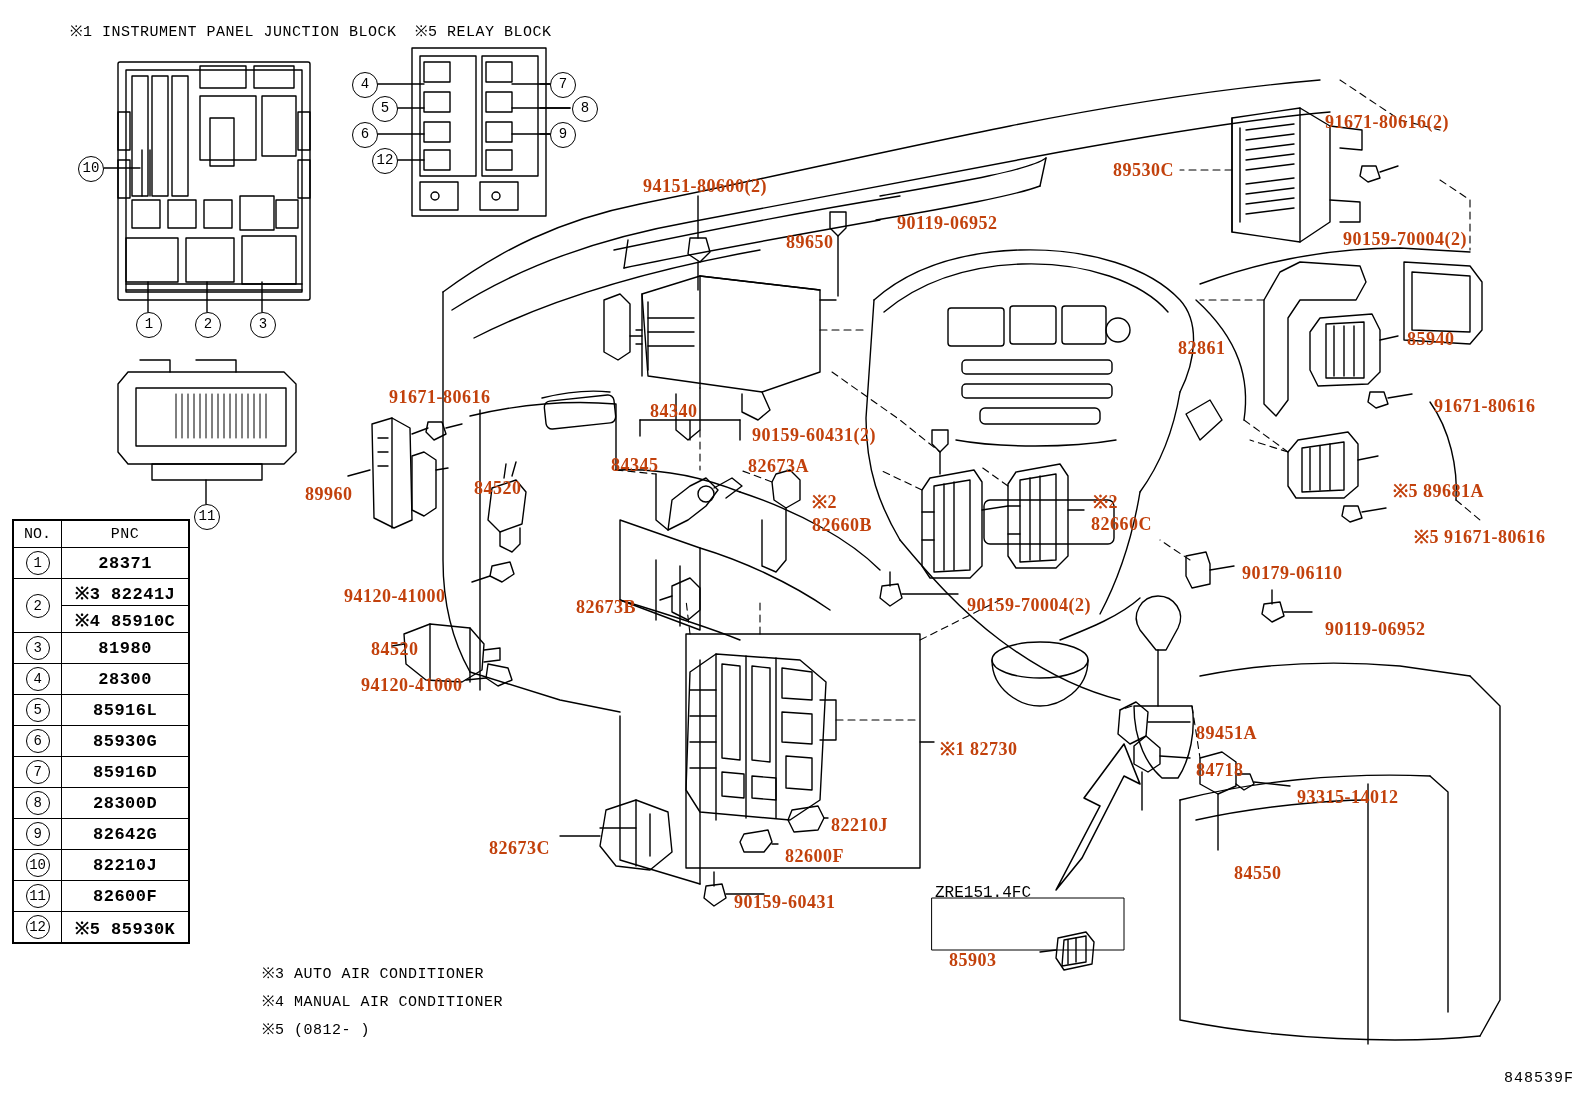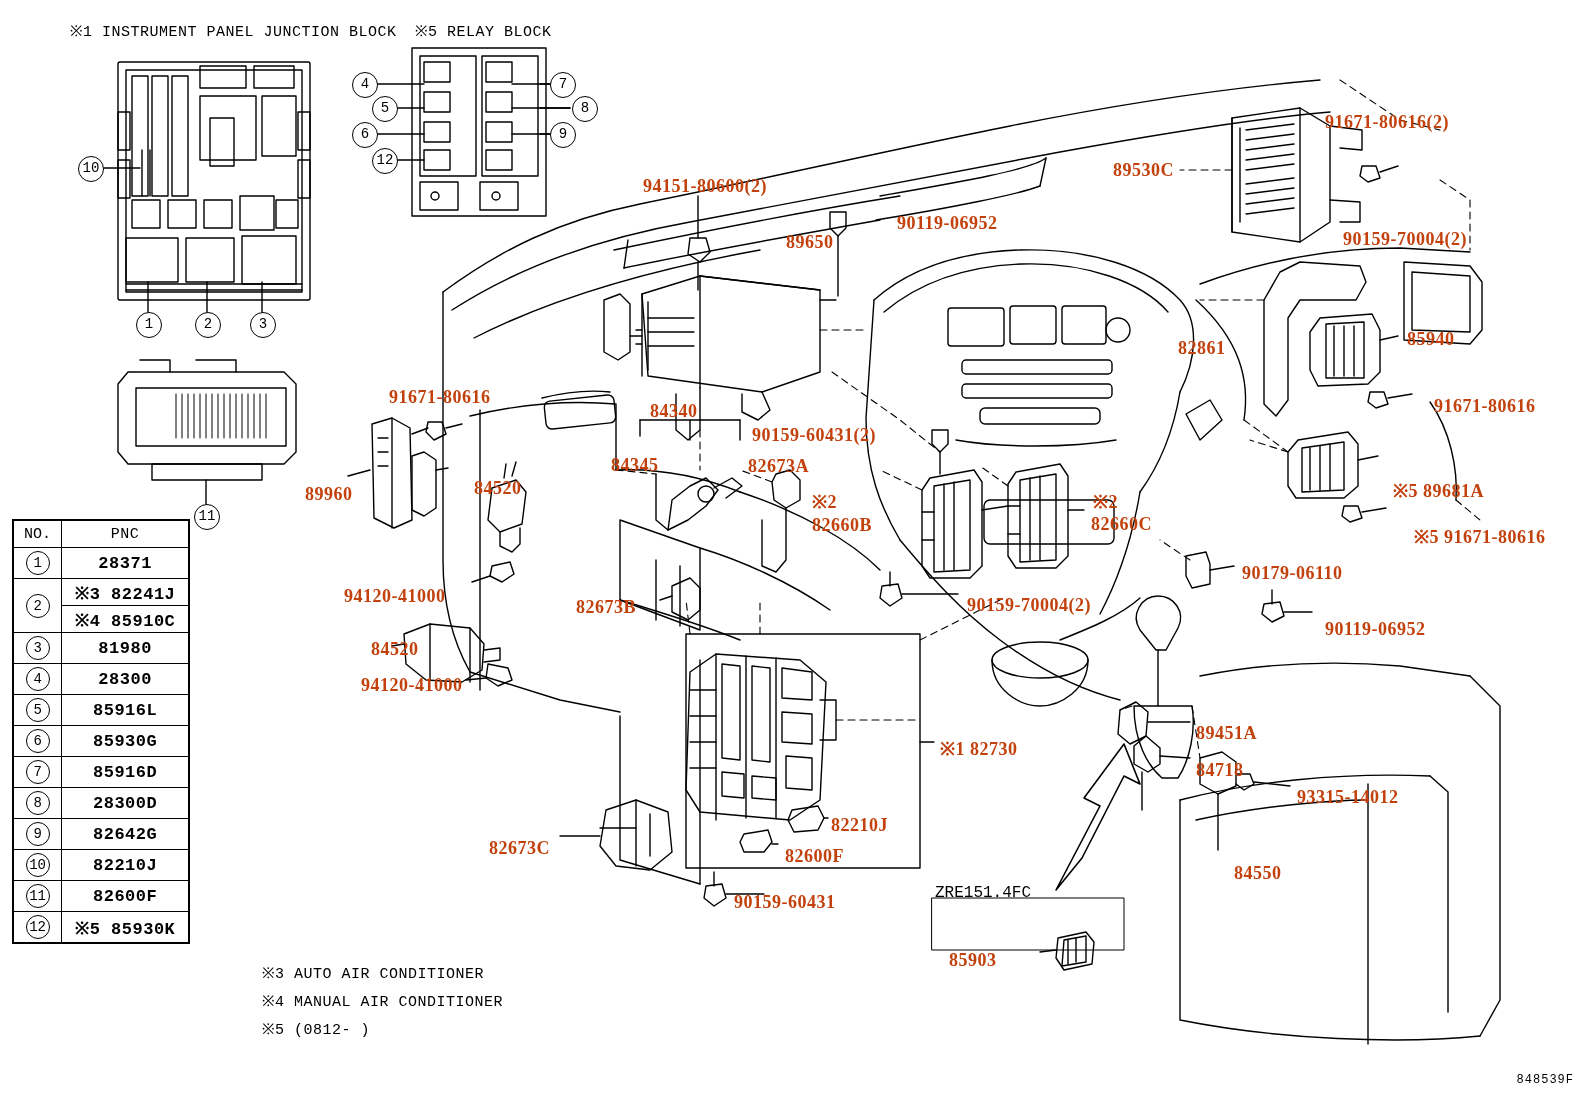--- a/index.html
+++ b/index.html
@@ -10,21 +10,21 @@
   svg.overlay{position:absolute;left:0;top:0;width:1592px;height:1099px;pointer-events:none;}
   
   #pnc-table{position:absolute;left:12px;top:519px;width:178px;border:2px solid #000;border-collapse:collapse;}
   #pnc-table td{border:1px solid #000;font-family:"Liberation Mono",monospace;font-size:17px;text-align:center;height:30px;padding:0;}
   #pnc-table td.no{width:48px;}
   #pnc-table td.pnc{width:128px;font-weight:bold;letter-spacing:.5px;}
   #pnc-table tr.head td{font-weight:normal;font-size:15px;height:26px;}
   .circnum{display:inline-block;width:22px;height:22px;line-height:22px;border:1.5px solid #000;border-radius:50%;font-size:14px;text-align:center;}
   .cnum{position:absolute;width:24px;height:24px;line-height:23px;border:1.5px solid #000;border-radius:50%;font-size:14px;text-align:center;font-family:"Liberation Mono",monospace;background:#fff;}
   .note{position:absolute;white-space:nowrap;font-family:"Liberation Mono",monospace;font-size:15px;letter-spacing:.5px;}
-  #figcode{position:absolute;right:18px;bottom:12px;font-family:"Liberation Mono",monospace;font-size:12px;letter-spacing:1px;}
+  #figcode{position:absolute;right:18px;bottom:12px;font-family:"Liberation Mono",monospace;font-size:15px;letter-spacing:1px;}
   #zrecode{position:absolute;left:935px;top:884px;font-family:"Liberation Mono",monospace;font-size:16px;}
 </style>
 </head>
 <body>
 
 <div class="hdr" style="left:70px;top:20px;">※1 INSTRUMENT PANEL JUNCTION BLOCK</div>
 <div class="hdr" style="left:415px;top:20px;">※5 RELAY BLOCK</div>
 
 <svg class="overlay" viewBox="0 0 1592 1099" xmlns="http://www.w3.org/2000/svg">
   <g fill="none" stroke="#000" stroke-width="1.4" stroke-linejoin="round" stroke-linecap="round">

